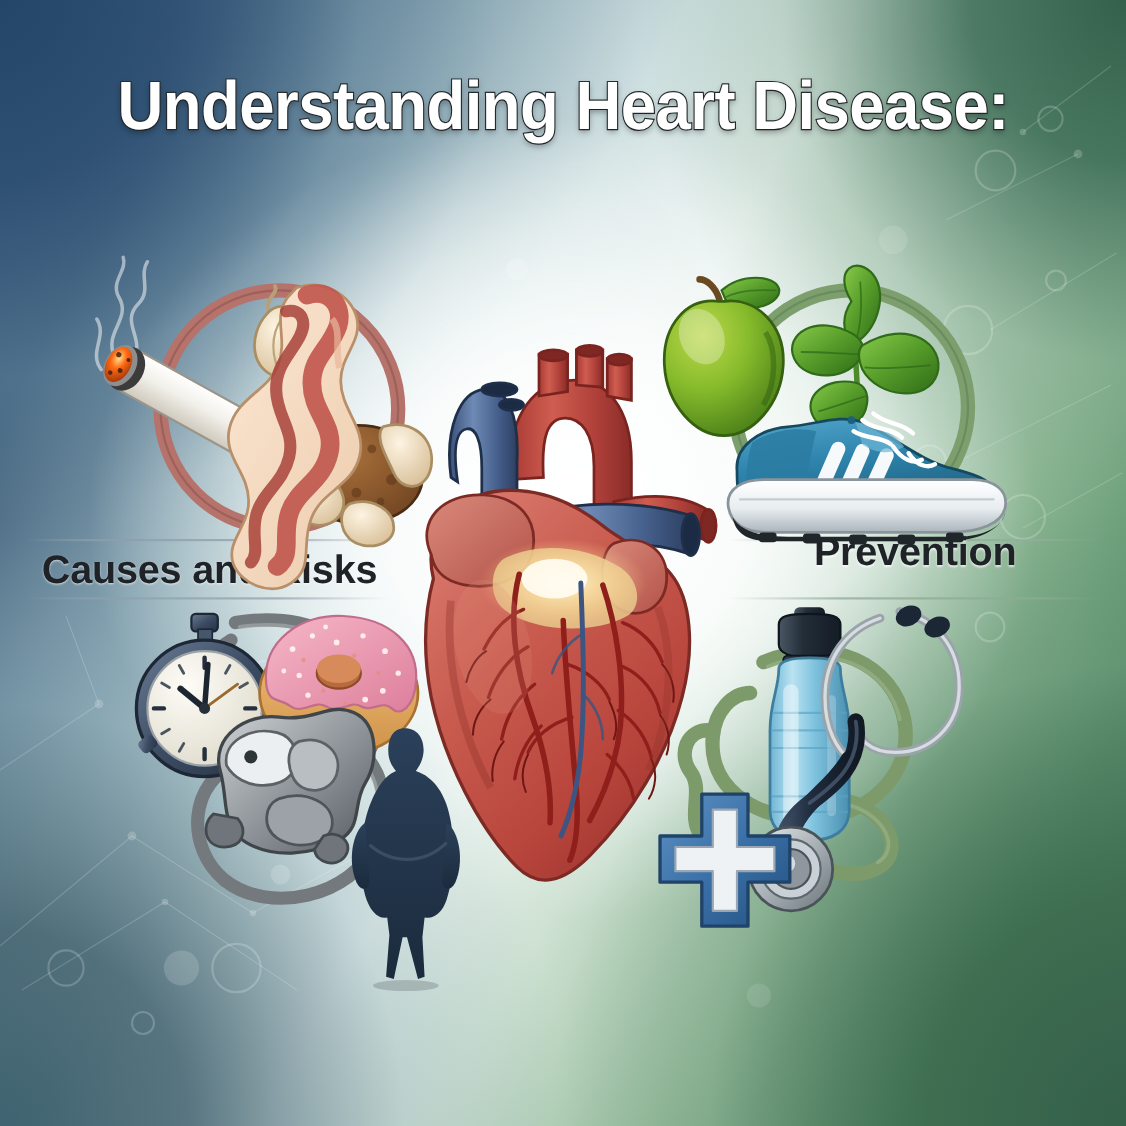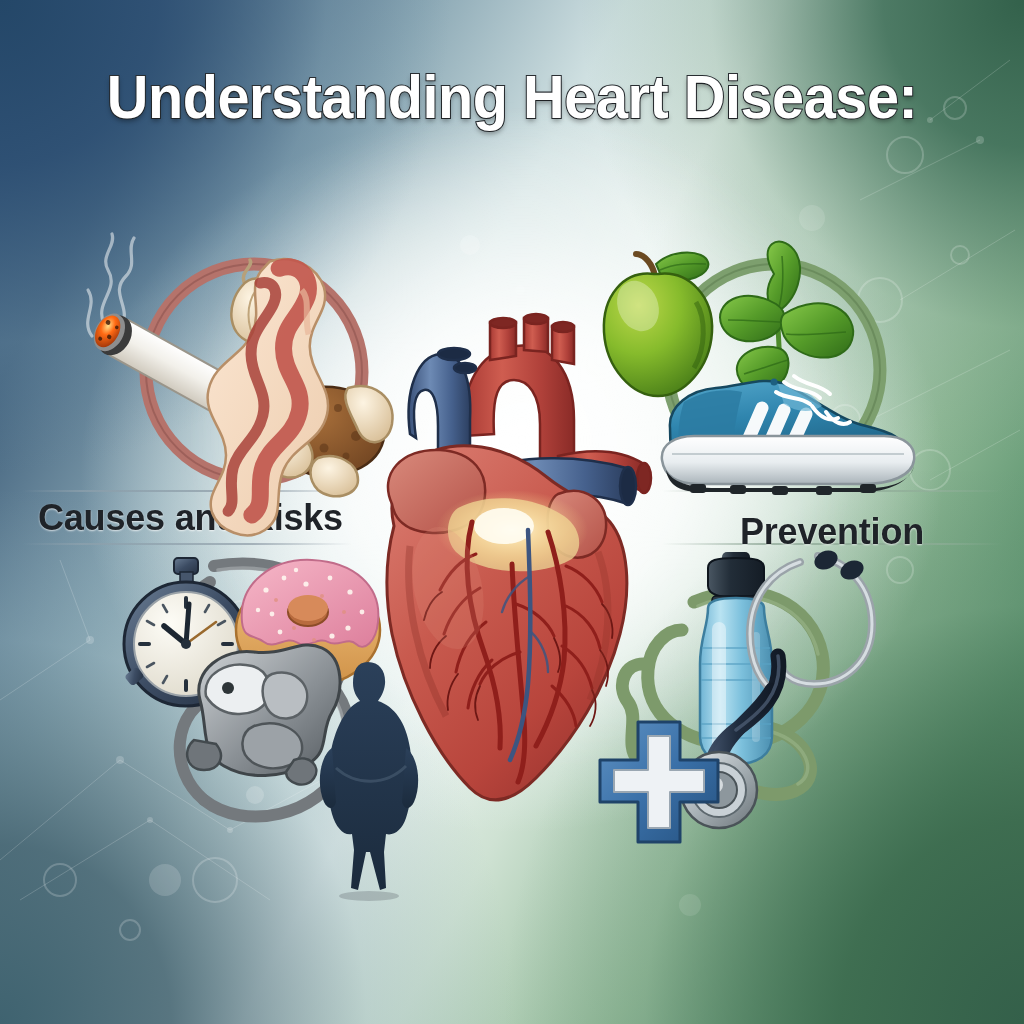--- a/index.html
+++ b/index.html
@@ -58,21 +58,21 @@
   
   .label{
     position:absolute;
     font-size:36px;font-weight:bold;
     color:#1f2328;
     letter-spacing:-.2px;
     text-shadow:0 1px 2px rgba(255,255,255,.7);
     white-space:nowrap;
   }
   .label-left{left:38px;top:497px;}
-  .label-right{right:100px;top:511px;}
+  .label-right{right:100px;top:481px;}
 
   .divider{position:absolute;height:2px;}
   .div-l-top{left:22px;width:330px;top:490px;
     background:linear-gradient(to right, rgba(255,255,255,0) 0%, rgba(150,165,175,.55) 18%, rgba(110,125,140,.55) 70%, rgba(255,255,255,0) 100%);}
   .div-l-bot{left:22px;width:330px;top:543px;
     background:linear-gradient(to right, rgba(255,255,255,0) 0%, rgba(150,165,175,.5) 18%, rgba(110,125,140,.5) 70%, rgba(255,255,255,0) 100%);}
   .div-r-top{right:22px;width:340px;top:490px;
     background:linear-gradient(to left, rgba(255,255,255,0) 0%, rgba(150,175,158,.55) 18%, rgba(105,135,115,.55) 70%, rgba(255,255,255,0) 100%);}
   .div-r-bot{right:22px;width:340px;top:543px;
     background:linear-gradient(to left, rgba(255,255,255,0) 0%, rgba(150,175,158,.5) 18%, rgba(105,135,115,.5) 70%, rgba(255,255,255,0) 100%);}

